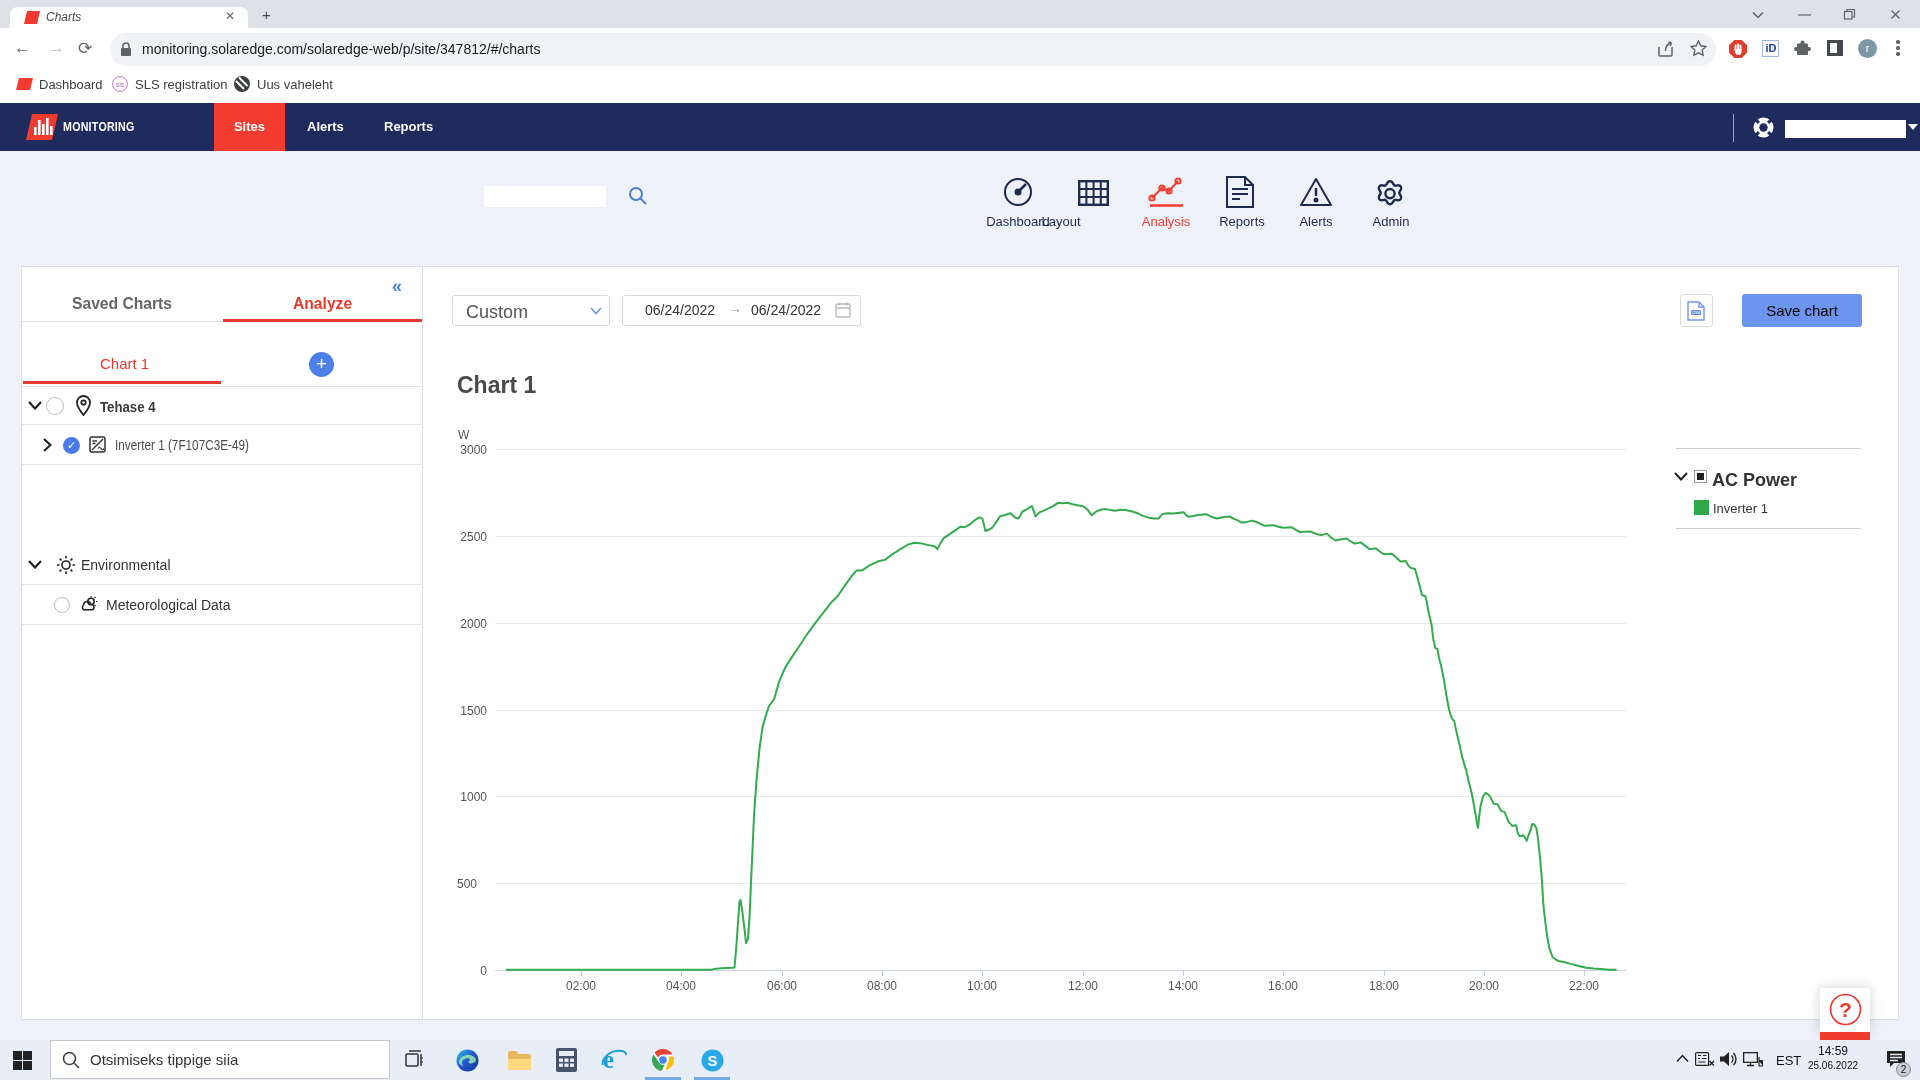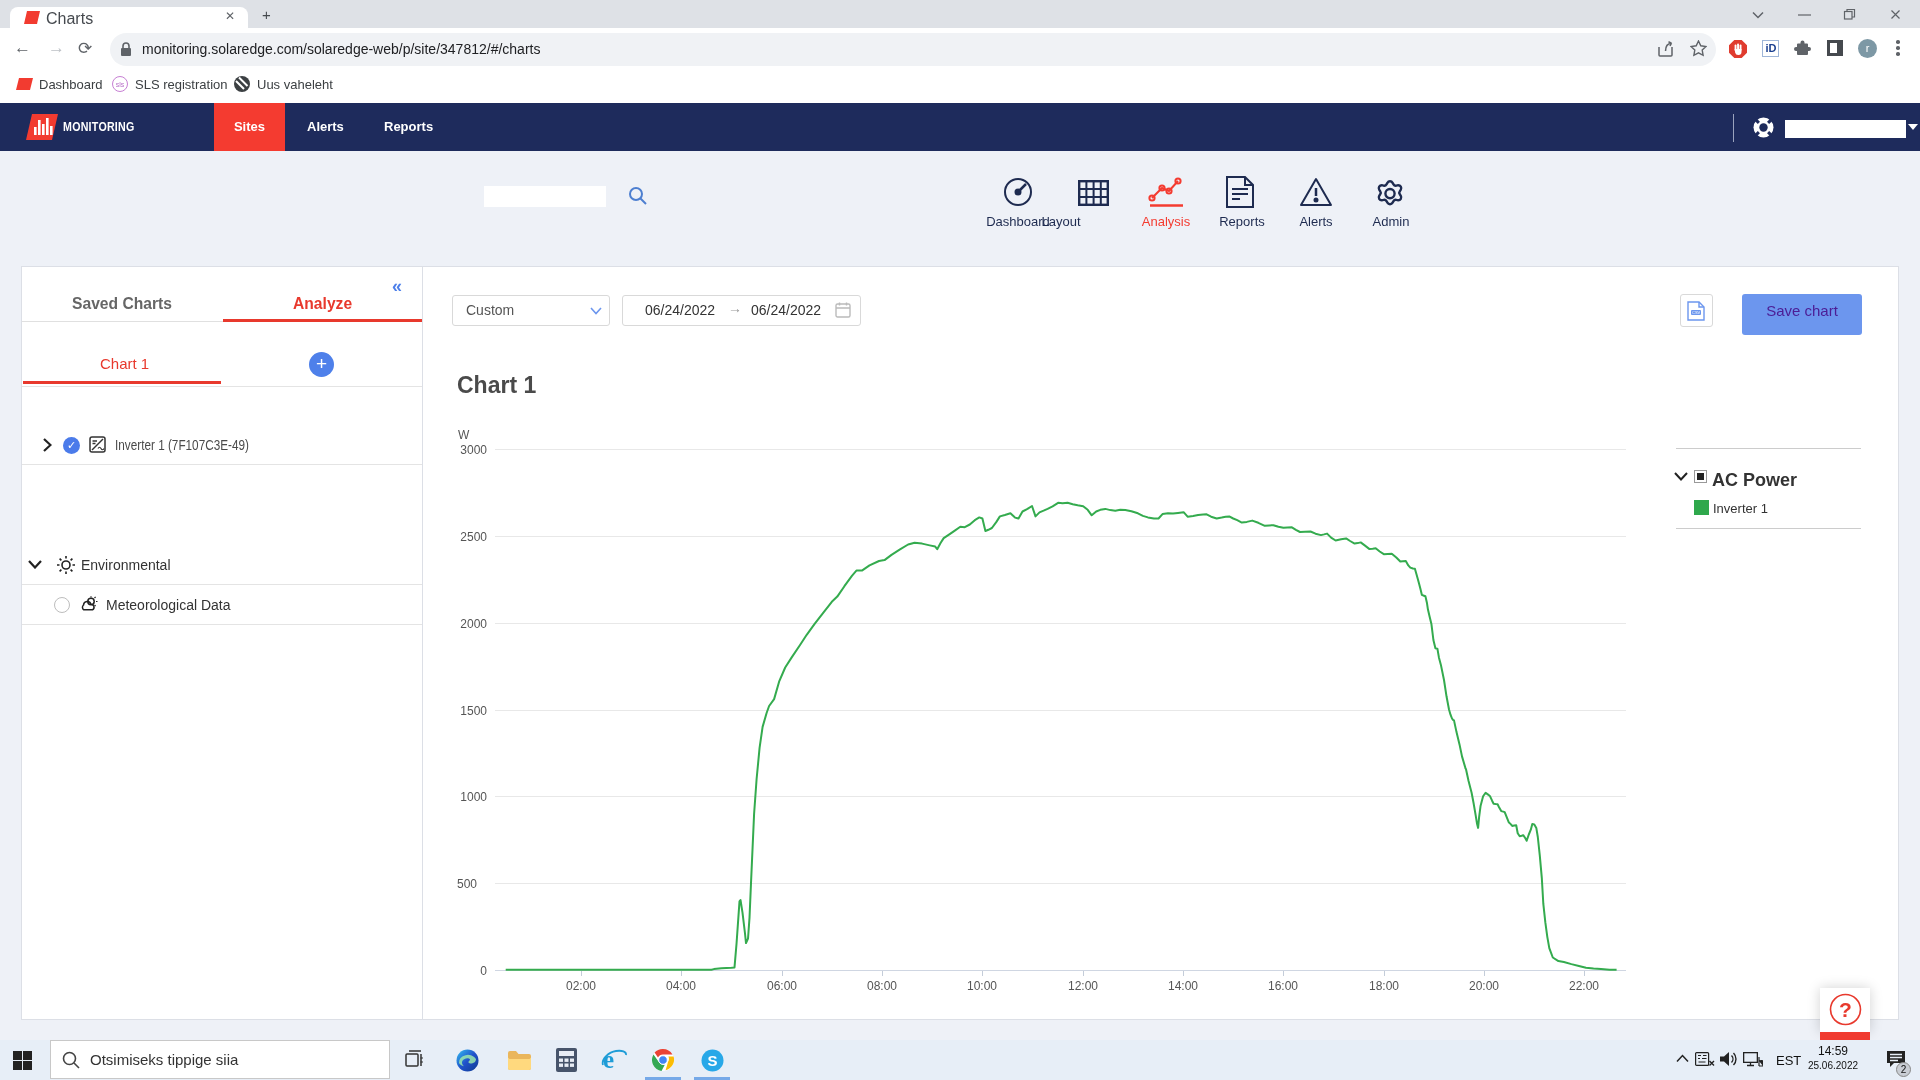--- a/index.html
+++ b/index.html
@@ -5,21 +5,21 @@
 <style>
 * { margin:0; padding:0; box-sizing:border-box; }
 html,body { width:1920px; height:1080px; overflow:hidden; }
 body { font-family:"Liberation Sans", sans-serif; }
 #screen { position:relative; width:1920px; height:1080px; background:#eef1f7; }
 .abs { position:absolute; }
 
 
 #tabstrip { left:0; top:0; width:1920px; height:28px; background:#dee1e6; }
 #tab { left:10px; top:7px; width:238px; height:21px; background:#fff; border-radius:8px 8px 0 0; }
-#tabtitle { left:46px; top:10px; font-size:16px; color:#45494e; }
+#tabtitle { left:46px; top:10px; font-size:12px; color:#45494e;font-style:italic; }
 #tabclose { left:225px; top:9px; font-size:12px; color:#5f6368; }
 #newtab { left:262px; top:6px; font-size:15px; color:#45494e; }
 #addrbar { left:0; top:28px; width:1920px; height:42px; background:#fff; }
 .navic { top:38px; font-size:17px; color:#5f6368; }
 #omnibox { left:110px; top:33px; width:1606px; height:33px; background:#f0f2f5; border-radius:17px; }
 #urltext { left:142px; top:41px; font-size:14px; color:#202124; }
 #bookmarks { left:0; top:70px; width:1920px; height:33px; background:#fff; }
 .bktext { top:77px; font-size:13px; color:#3c4043; }
 
 
@@ -54,21 +54,21 @@
 .treetext.inv { transform:scaleX(0.84); transform-origin:0 50%; }
 .chev { position:absolute; color:#222; }
 .radio { position:absolute; width:18px; height:18px; border:1px solid #bdbdbd; border-radius:50%; background:#fff; top:11px; }
 .radio.sm { width:16px; height:16px; top:12px; }
 #check1 { position:absolute; left:41px; top:12px; width:17px; height:17px; border-radius:50%; background:#4b7bea; color:#fff; font-size:11px; text-align:center; line-height:17px; }
 
 
 #customdd { left:452px; top:295px; width:158px; height:31px; border:1px solid #d9d9d9; border-radius:3px; background:#fff; }
 #datebox { left:622px; top:295px; width:239px; height:31px; border:1px solid #d9d9d9; border-radius:3px; background:#fff; font-size:14px; color:#333; }
 #csvbtn { left:1680px; top:294px; width:33px; height:33px; border:1px solid #d9d9d9; border-radius:3px; background:#fff; }
-#savebtn { left:1742px; top:294px; width:120px; height:41px; background:#6c96ee; border-radius:3px; color:#4c1d95; font-size:15px; text-align:center; line-height:33px; }
+#savebtn { left:1742px; top:294px; width:120px; height:33px; background:#6c96ee; border-radius:3px; color:#000000; font-size:15px; text-align:center; line-height:33px; }
 #charttitle { left:457px; top:372px; font-size:23px; font-weight:bold; color:#4a4a4a; }
 
 
 .gline { left:495px; width:1131px; height:1px; background:#e8e8e8; }
 .ylab { width:40px; text-align:right; font-size:12px; color:#555; }
 .xlab { width:50px; text-align:center; font-size:12px; color:#555; top:979px; }
 #wlab { left:458px; top:428px; font-size:12px; color:#555; }
 
 
 #legtop { left:1676px; top:448px; width:185px; height:1px; background:#ccc; }
@@ -242,20 +242,31 @@
   <div class="abs" id="collapse">«</div>
   <div class="abs" id="tabSaved">Saved Charts</div>
   <div class="abs" id="tabAnalyze">Analyze</div>
   <div class="abs" id="tabline"></div>
   <div class="abs" id="tabred"></div>
   <div class="abs" id="chart1tab">Chart 1</div>
   <div class="abs" id="chart1red"></div>
   <div class="abs" style="left:309px;top:352px;width:25px;height:25px;border-radius:50%;background:#4e80ea;color:#fff;font-size:19px;text-align:center;line-height:23px;">+</div>
   <div class="abs" style="left:22px;top:386px;width:400px;height:1px;background:#e4e4e4;"></div>
 
+  <div class="abs treerow" style="top:387px;height:38px;">
+    <svg class="chev" style="left:6px;top:14px" width="14" height="9" viewBox="0 0 14 9" fill="none" stroke="#222" stroke-width="2.2">
+        <path d="M1 1 L7 7.5 L13 1"></path>
+      </svg>
+    <div class="radio" style="left:24px;top:10px;"></div>
+    <svg style="position:absolute;left:54px;top:8px" width="15" height="21" viewBox="0 0 15 21" fill="none" stroke="#222" stroke-width="1.8">
+        <path d="M7.5 1 a6.5 6.5 0 0 1 6.5 6.5 c0 4.5-6.5 12.5-6.5 12.5 S1 12 1 7.5 A6.5 6.5 0 0 1 7.5 1 Z"></path>
+        <circle cx="7.5" cy="7.5" r="2.2"></circle>
+      </svg>
+    <div class="treetext" style="left:78px;top:11px;font-weight:bold;color:#3a3a3a;font-size:15px;transform:scaleX(0.88);transform-origin:0 50%;">Tehase 4</div>
+  </div>
   <div class="abs treerow" style="top:425px;">
     <svg class="chev" style="left:21px;top:13px" width="9" height="14" viewBox="0 0 9 14" fill="none" stroke="#222" stroke-width="2.2">
         <path d="M1 1 L7.5 7 L1 13"></path>
       </svg>
     <div id="check1">✓</div>
     <svg style="position:absolute;left:67px;top:11px" width="17" height="17" viewBox="0 0 17 17" fill="none" stroke="#333" stroke-width="1.5">
         <rect x="1" y="1" width="15" height="15" rx="2"></rect>
         <path d="M14 3 L3 14"></path>
         <path d="M3.5 5 H8 M3.5 7.5 H6.5"></path>
         <path d="M9 12.5 q1.5 -2.5 3 0 q1.5 2.5 3 0" stroke-width="1.2"></path>
@@ -276,21 +287,21 @@
     <div class="radio sm" style="left:32px;"></div>
     <svg style="position:absolute;left:57px;top:11px" width="19" height="17" viewBox="0 0 19 17" fill="none" stroke="#222" stroke-width="1.5">
         <circle cx="12" cy="5.5" r="3.2"></circle>
         <path d="M12 0.2 V1.5 M17 5.5 H18.5 M15.5 2 L16.6 0.9 M15.5 9 L16.6 10.1" stroke-width="1.2"></path>
         <path d="M4.5 9 a3.8 3.8 0 0 1 7.4 -0.8 a3 3 0 0 1 1.6 5.6 H4.8 a3 3 0 0 1 -0.3 -4.8 Z"></path>
       </svg>
     <div class="treetext" style="left:84px;color:#333;">Meteorological Data</div>
   </div>
 
   <div class="abs" id="customdd"></div>
-  <div class="abs" style="left:466px;top:302px;font-size:14px;color:#555;">Custom</div>
+  <div class="abs" style="left:466px;top:302px;font-size:18px;color:#555;">Custom</div>
   <svg class="abs" style="left:590px;top:307px" width="12" height="8" viewBox="0 0 12 8" fill="none" stroke="#6c96ee" stroke-width="1.6">
       <path d="M1 1 L6 6.5 L11 1"></path>
     </svg>
   <div class="abs" id="datebox"></div>
   <div class="abs" style="left:645px;top:302px;font-size:14px;color:#333;">06/24/2022</div>
   <div class="abs" style="left:728px;top:300px;font-size:14px;color:#999;">→</div>
   <div class="abs" style="left:751px;top:302px;font-size:14px;color:#333;">06/24/2022</div>
   <svg class="abs" style="left:835px;top:302px" width="16" height="16" viewBox="0 0 16 16" fill="none" stroke="#bbb" stroke-width="1.4">
       <rect x="1" y="2" width="14" height="13" rx="1.5"></rect>
       <path d="M1 6 H15 M4.5 0.5 V3.5 M11.5 0.5 V3.5"></path>

